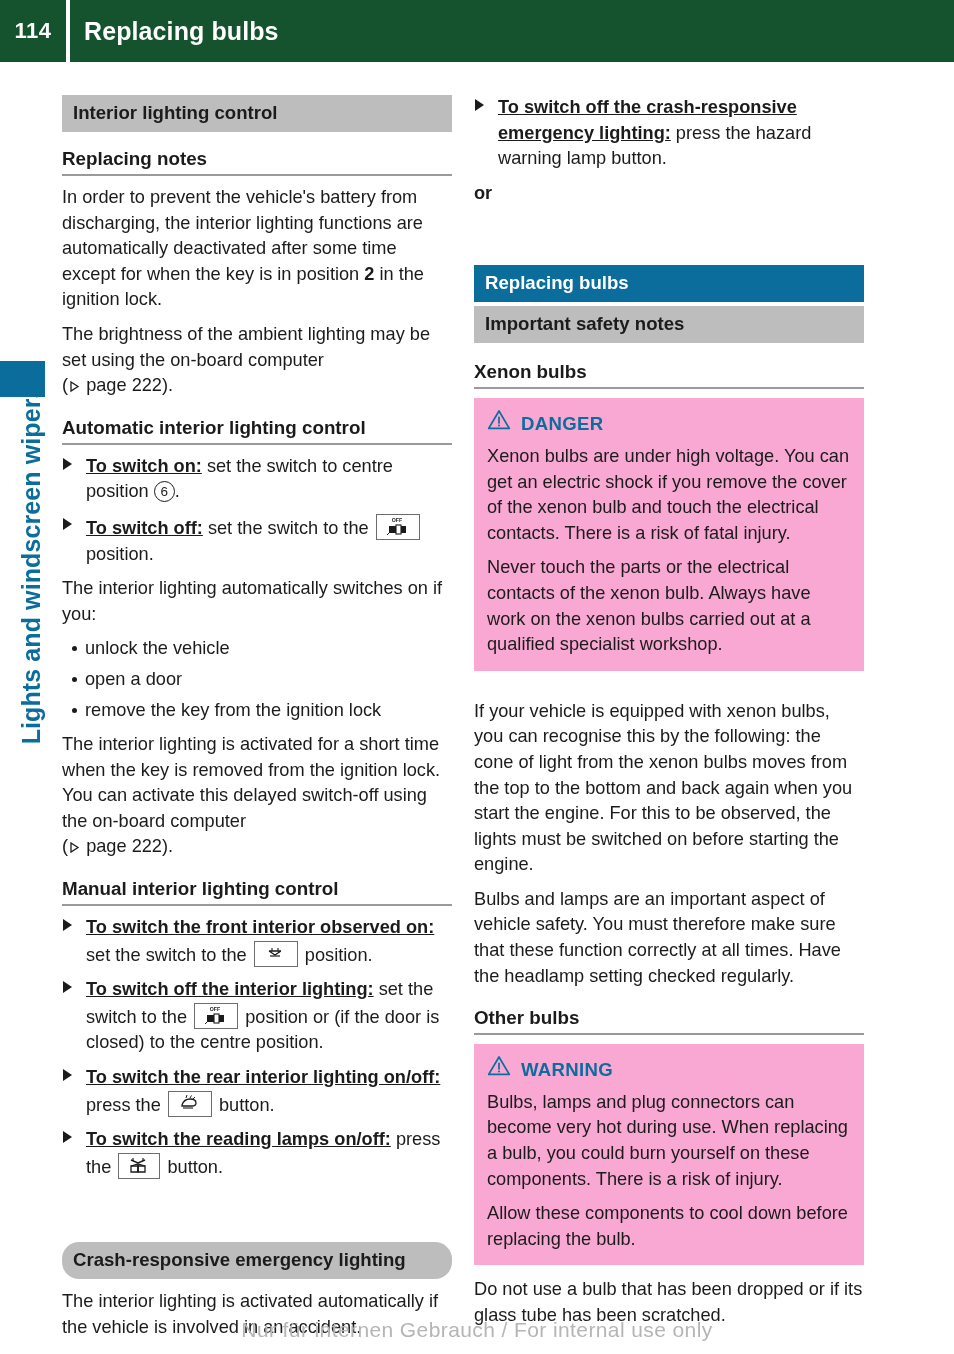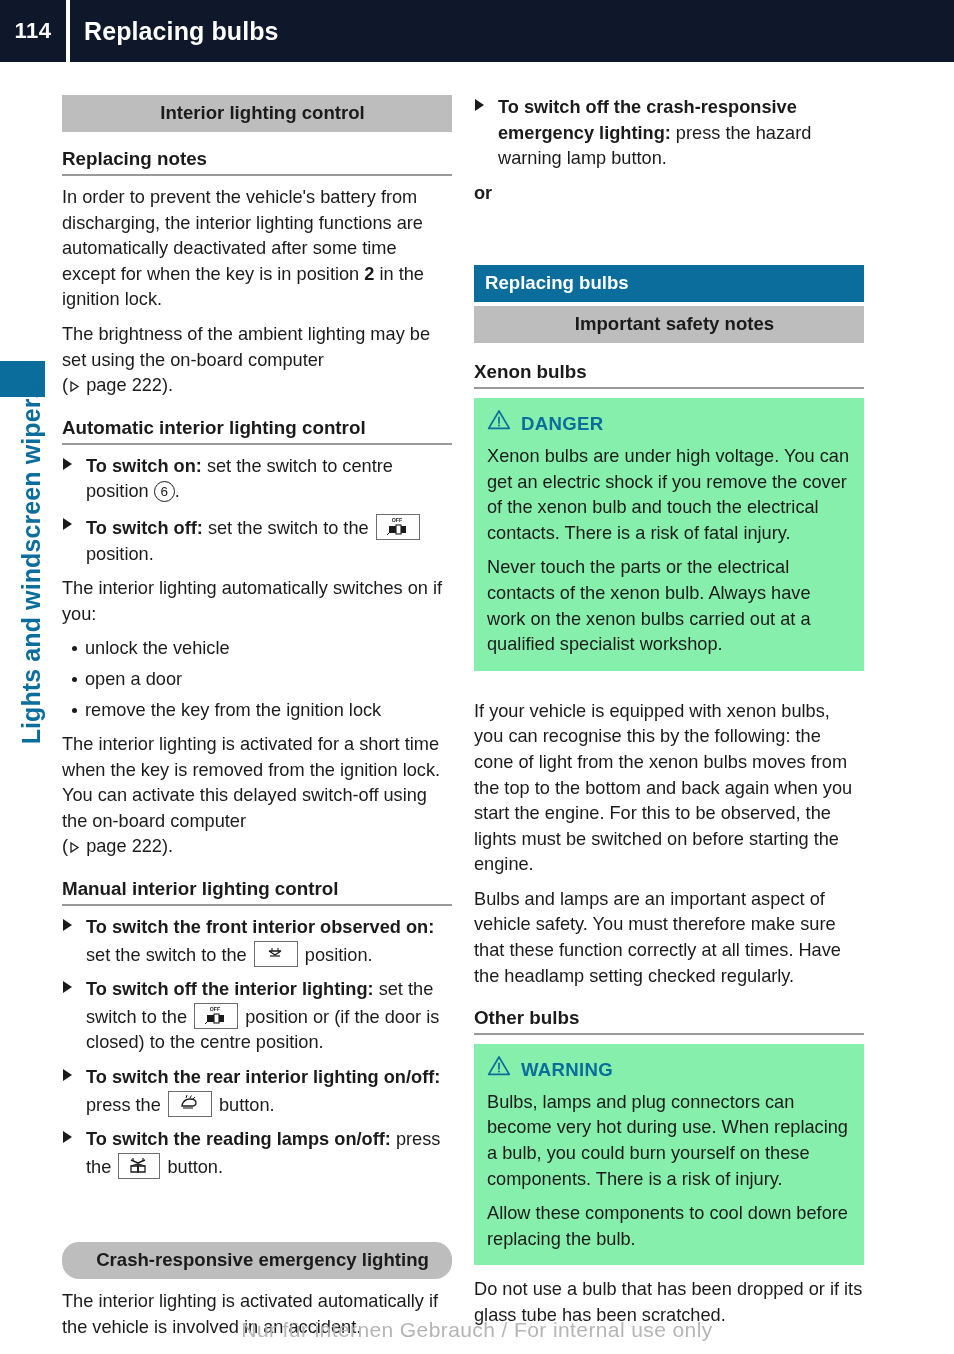--- a/index.html
+++ b/index.html
@@ -15,21 +15,21 @@
     position: relative;
     overflow: hidden;
   }
 
   
   .header {
     position: absolute;
     left: 0; top: 0;
     width: 954px;
     height: 62px;
-    background: #0f172a;
+    background: #14532d;
   }
   .header-pageno {
     position: absolute;
     left: 0; top: 0;
     width: 66px;
     height: 62px;
     display: flex;
     align-items: center;
     justify-content: center;
     color: #ffffff;
@@ -100,21 +100,20 @@
     line-height: 22px;
     margin-bottom: 4px;
   }
   .banner-grey {
     background: #bdbdbd;
     color: #1b1b1b;
     font-size: 18.6px;
     font-weight: bold;
     padding: 7px 0 8px 11px;
     line-height: 22px;
-    text-align: center;
   }
 
   
   .subhead {
     font-size: 18.8px;
     font-weight: bold;
     color: #1b1b1b;
     margin: 17px 0 3px 0;
     line-height: 24px;
   }
@@ -138,42 +137,42 @@
   }
   .step .arrow {
     position: absolute;
     left: 1px;
     top: 4px;
     width: 0; height: 0;
     border-left: 9px solid #1b1b1b;
     border-top: 6.5px solid transparent;
     border-bottom: 6.5px solid transparent;
   }
-  .step b { font-weight: bold; }
+  .step b { font-weight: bold; text-decoration: underline; }
 
   
   .bullet {
     position: relative;
     padding-left: 23px;
     margin: 0 0 5px 0;
   }
   .bullet .dot {
     position: absolute;
     left: 10px;
     top: 10px;
     width: 5px; height: 5px;
     border-radius: 50%;
     background: #1b1b1b;
   }
 
   .plain-or { margin: 0 0 19px 0; font-weight: bold; }
 
   
   .warnbox {
-    background: #86efac;
+    background: #f9a8d4;
     padding: 11px 13px 13px 13px;
     margin-top: 2px;
   }
   .warnhead {
     display: flex;
     align-items: center;
     gap: 10px;
     margin-bottom: 6px;
   }
   .warnhead .label {

